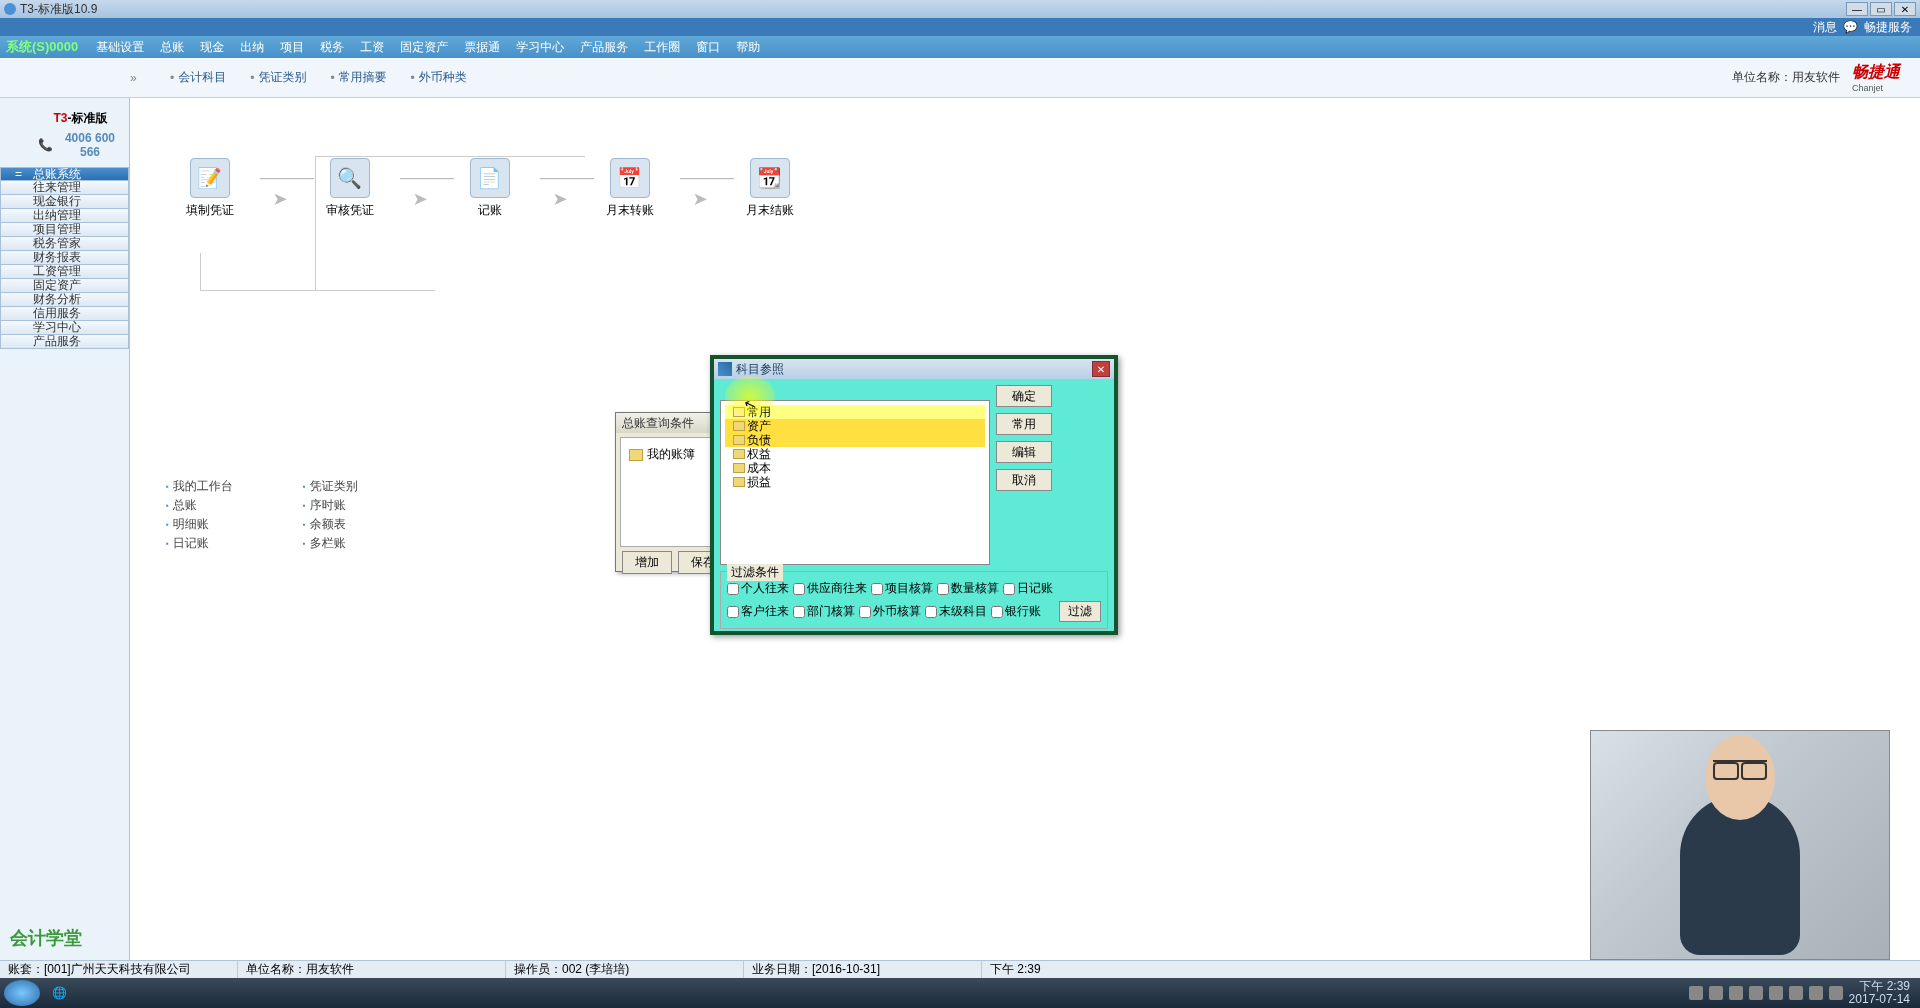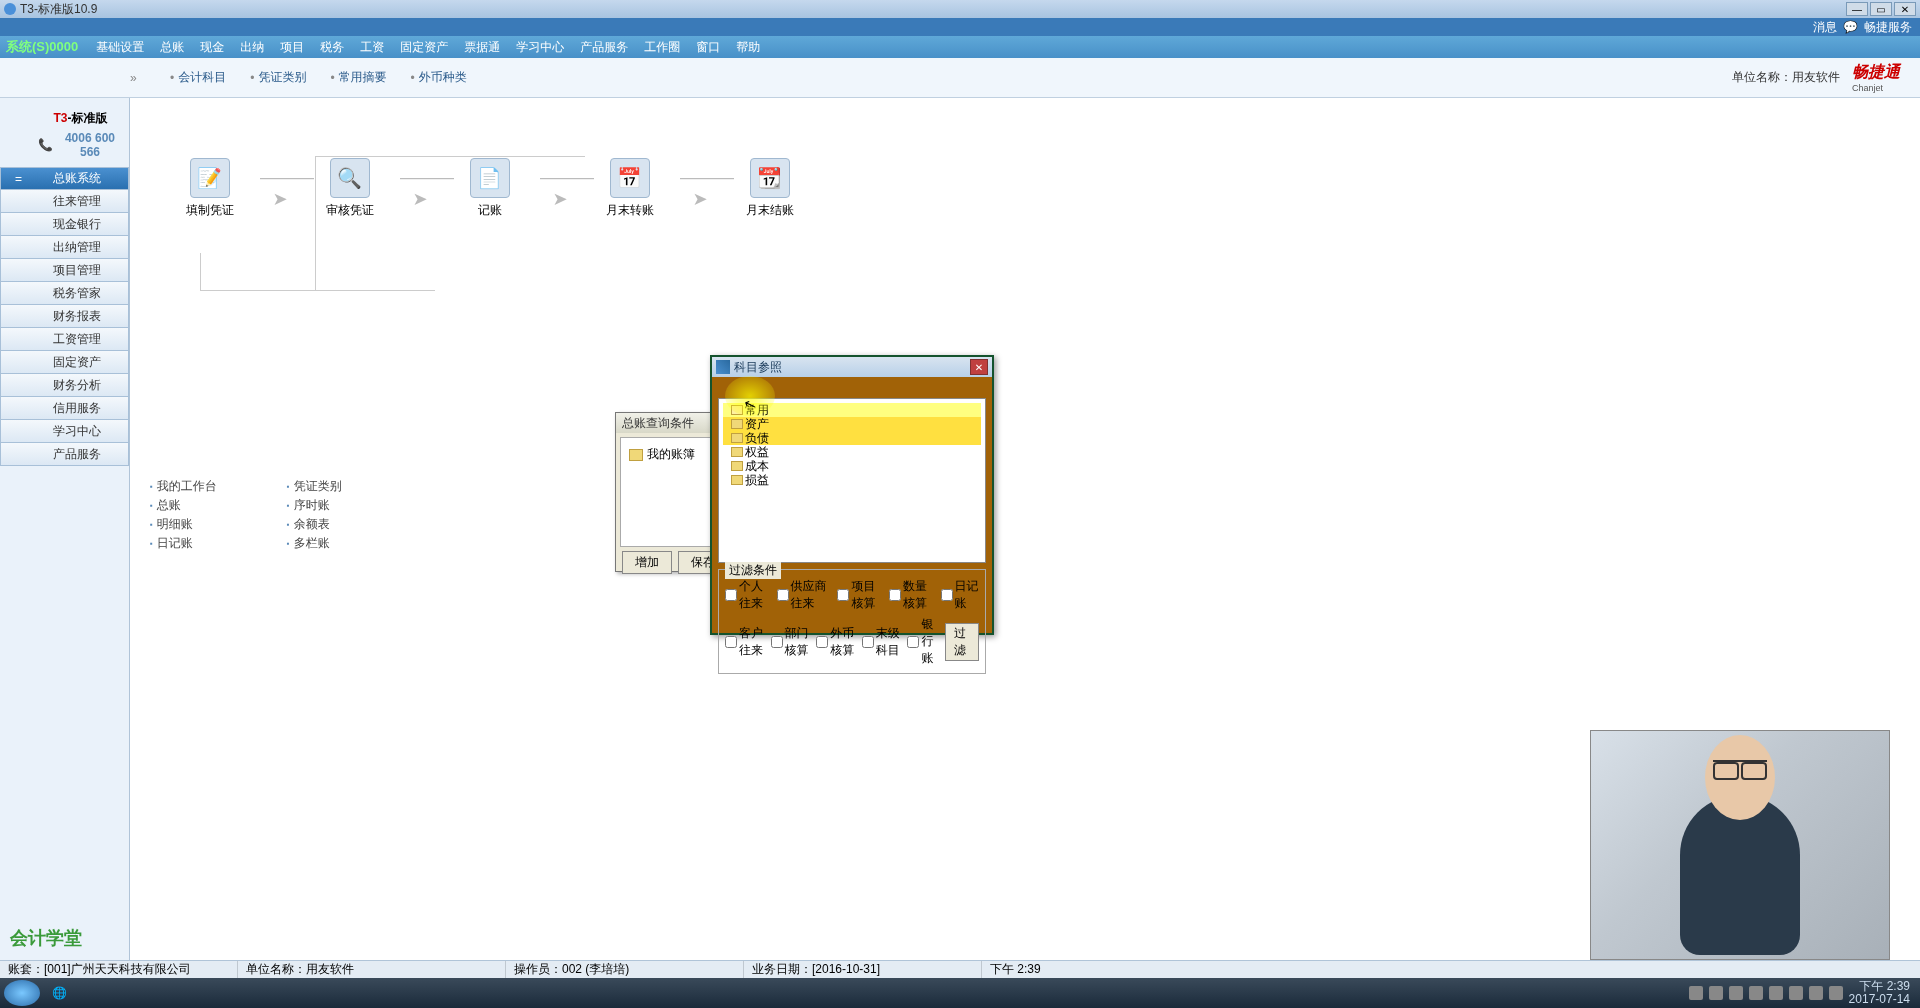--- a/index.html
+++ b/index.html
@@ -32,38 +32,38 @@
 .toolbar .logo2sub { font-size: 9px; display: block; color: #555;}
 
 
 .main { display: flex; height: calc(100% - 18px - 18px - 22px - 40px - 18px - 30px); }
 .sidebar { width: 130px; background: #eaf2fa; border-right: 1px solid #b0c4d8; display: flex; flex-direction: column; }
 .sidebar .logo { padding: 8px 6px; text-align: center; margin-left: 32px; }
 .sidebar .logo .t3 { font-size: 18px; font-weight: bold; }
 .sidebar .logo .t3 .red { color: #c00; }
 .sidebar .logo .phone { color: #5a8ab8; font-size: 14px; font-weight: bold; margin-top: 4px; display: flex; align-items: center; justify-content: center; gap: 4px;}
 .sidebar .navlist { flex: 1; }
-.sidebar .navitem { height: 23px; border: 1px solid #a8c0d8; border-top: none; background: linear-gradient(#f4f8fc,#dce8f4); display: flex; align-items: center; padding-left: 52px; color: #333; cursor: pointer; position: relative; text-align: center;}
+.sidebar .navitem { height: 14px; border: 1px solid #a8c0d8; border-top: none; background: linear-gradient(#f4f8fc,#dce8f4); display: flex; align-items: center; padding-left: 32px; color: #333; cursor: pointer; position: relative; text-align: center;}
 .sidebar .navitem:first-child { border-top: 1px solid #a8c0d8; }
 .sidebar .navitem.active { background: linear-gradient(#4a90d0,#2a70b0); color: #fff; }
 .sidebar .navitem.active::before { content: "="; position: absolute; left: 14px; color: #fff; }
 .sidebar .bottom { padding: 10px; color: #3a9a3a; font-size: 18px; font-weight: bold; }
 
 .content { flex: 1; background: #fff; position: relative; }
 
 
 .workflow { position: absolute; left: 50px; top: 60px; display: flex; align-items: center; gap: 20px; }
 .wfbox-outer { position: absolute; left: 185px; top: 58px; width: 270px; height: 135px; border: 1px solid #ccc; border-bottom: none; border-right: none;}
 .wfbox-outer2 { position: absolute; left: 70px; top: 155px; width: 235px; height: 38px; border: 1px solid #ccc; border-top: none; border-right: none;}
 .wfitem { display: flex; flex-direction: column; align-items: center; gap: 4px; cursor: pointer; width: 60px;}
 .wficon { width: 40px; height: 40px; background: #d8e4f0; border: 1px solid #a0b8d0; border-radius: 4px; display: flex; align-items: center; justify-content: center; font-size: 20px;}
 .wfarrow { color: #bbb; font-size: 18px; width: 40px; text-align: center;}
 
 
-.bottomlinks { position: absolute; left: 20px; top: 380px; display: flex; gap: 70px; }
+.bottomlinks { position: absolute; left: 36px; top: 380px; display: flex; gap: 70px; }
 .linkgroup { display: flex; flex-direction: column; gap: 2px; }
 .linkitem { color: #444; cursor: pointer; display: flex; align-items: center; gap: 4px;}
 .linkitem::before { content: "▪"; color: #5a8ab8; font-size: 8px;}
 
 
 .statusbar { height: 18px; background: #e4ecf4; border-top: 1px solid #b0c4d8; display: flex; align-items: center; padding: 0 8px; font-size: 11px;}
 .statusbar .cell { border-right: 1px solid #c0c8d0; padding-right: 8px; margin-right: 8px; min-width: 200px;}
 .statusbar .cell:last-child { border-right: none; }
 
 
@@ -77,21 +77,21 @@
 
 .dialog-behind { position: absolute; left: 485px; top: 314px; width: 250px; height: 160px; background: #ece9d8; border: 1px solid #777; box-shadow: 2px 2px 4px rgba(0,0,0,0.3); z-index: 5;}
 .dialog-behind .dtitle { height: 20px; background: linear-gradient(#f0f0e8,#d8d8c8); padding: 2px 6px; color: #333; }
 .dialog-behind .dbody { padding: 6px; height: 110px; background: #fff; border: 1px solid #aaa; margin: 4px;}
 .dialog-behind .treeitem { display: flex; align-items: center; gap: 4px; padding: 2px; cursor: pointer;}
 .dialog-behind .treeitem .ficon { width: 14px; height: 12px; background: #f0d878; border: 1px solid #c0a040;}
 .dialog-behind .dbtns { display: flex; gap: 6px; padding: 0 6px;}
 .dialog-behind .dbtn { padding: 2px 12px; background: #ece9d8; border: 1px solid #888; cursor: pointer;}
 
 
-.dialog { position: absolute; left: 580px; top: 257px; width: 284px; height: 280px; background: #a16207; border: 2px solid #14532d; box-shadow: 2px 2px 6px rgba(0,0,0,0.4); z-index: 10;}
+.dialog { position: absolute; left: 580px; top: 257px; width: 408px; height: 280px; background: #5eead4; border: 4px solid #14532d; box-shadow: 2px 2px 6px rgba(0,0,0,0.4); z-index: 10;}
 .dialog .dtitlebar { height: 20px; background: linear-gradient(#d8e4f0,#b8d0e8); display: flex; align-items: center; padding: 0 4px;}
 .dialog .dtitlebar .dicon { width: 14px; height: 14px; background: linear-gradient(45deg,#4a90d0,#2a6aa0); margin-right: 4px;}
 .dialog .dtitlebar .dtitle { flex: 1; color: #1a3a5a;}
 .dialog .dtitlebar .dclose { width: 18px; height: 16px; background: #c04040; color: #fff; display: flex; align-items: center; justify-content: center; cursor: pointer; font-size: 10px; border: 1px solid #803030;}
 .dialog .dmain { display: flex; padding: 6px; gap: 6px;}
 .dialog .tree { width: 270px; height: 165px; background: #fff; border: 1px solid #888; padding: 4px; overflow: auto; margin-top: 15px;}
 .dialog .tree .titem { display: flex; align-items: center; gap: 2px; height: 14px; cursor: pointer; padding-left: 8px;}
 .dialog .tree .titem.sel { background: #ffff80; }
 .dialog .tree .titem.hl { background: #ffe040; position: relative;}
 .dialog .tree .ficon { width: 12px; height: 10px; background: #f0d878; border: 1px solid #c0a040; flex-shrink: 0;}
@@ -296,20 +296,26 @@
             </div>
           <div class="titem">
               <span class="ficon"></span>
               <span>成本</span>
             </div>
           <div class="titem">
               <span class="ficon"></span>
               <span>损益</span>
             </div>
         </div>
+        <div class="dbtns">
+          <div class="dbtn">确定</div>
+          <div class="dbtn">常用</div>
+          <div class="dbtn">编辑</div>
+          <div class="dbtn">取消</div>
+        </div>
       </div>
       <div class="filter">
         <span class="flegend">过滤条件</span>
         <div class="frow">
           <label class="fcheck">
               <input type="checkbox" style="">
               <span>个人往来</span>
             </label>
           <label class="fcheck">
               <input type="checkbox" style="">

